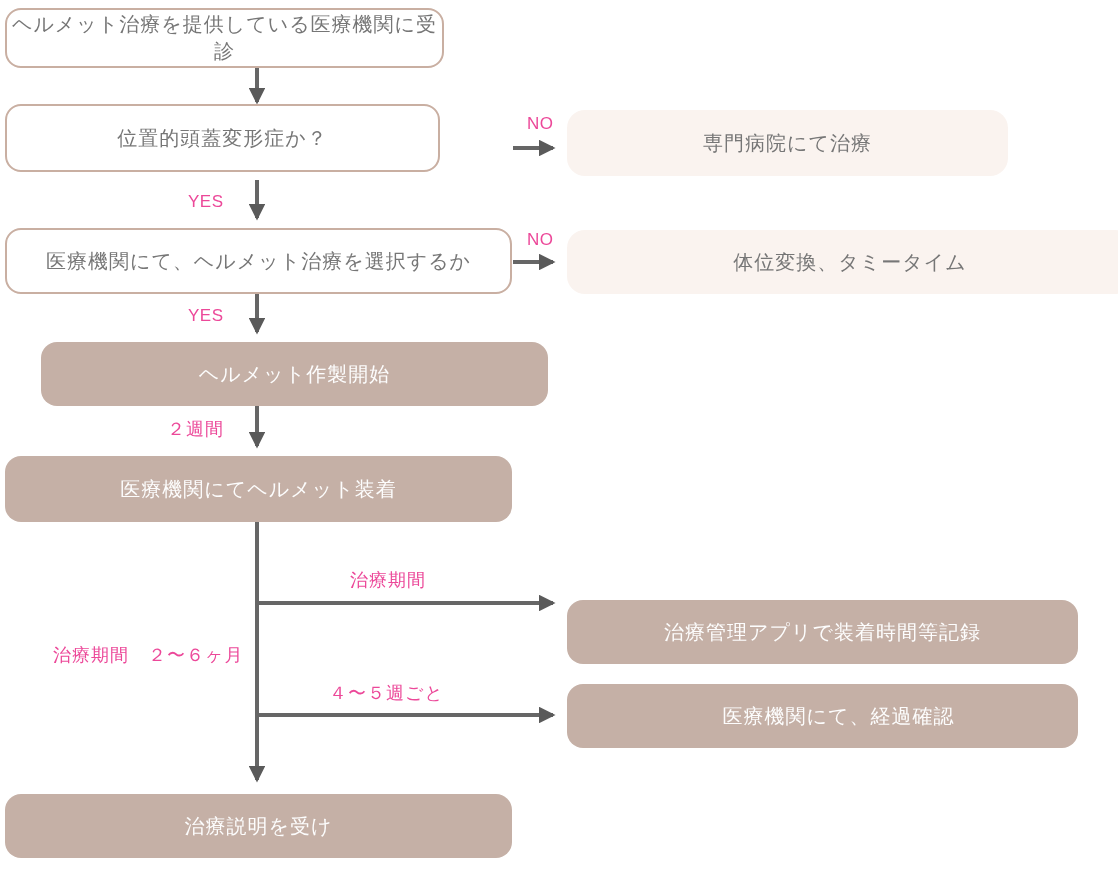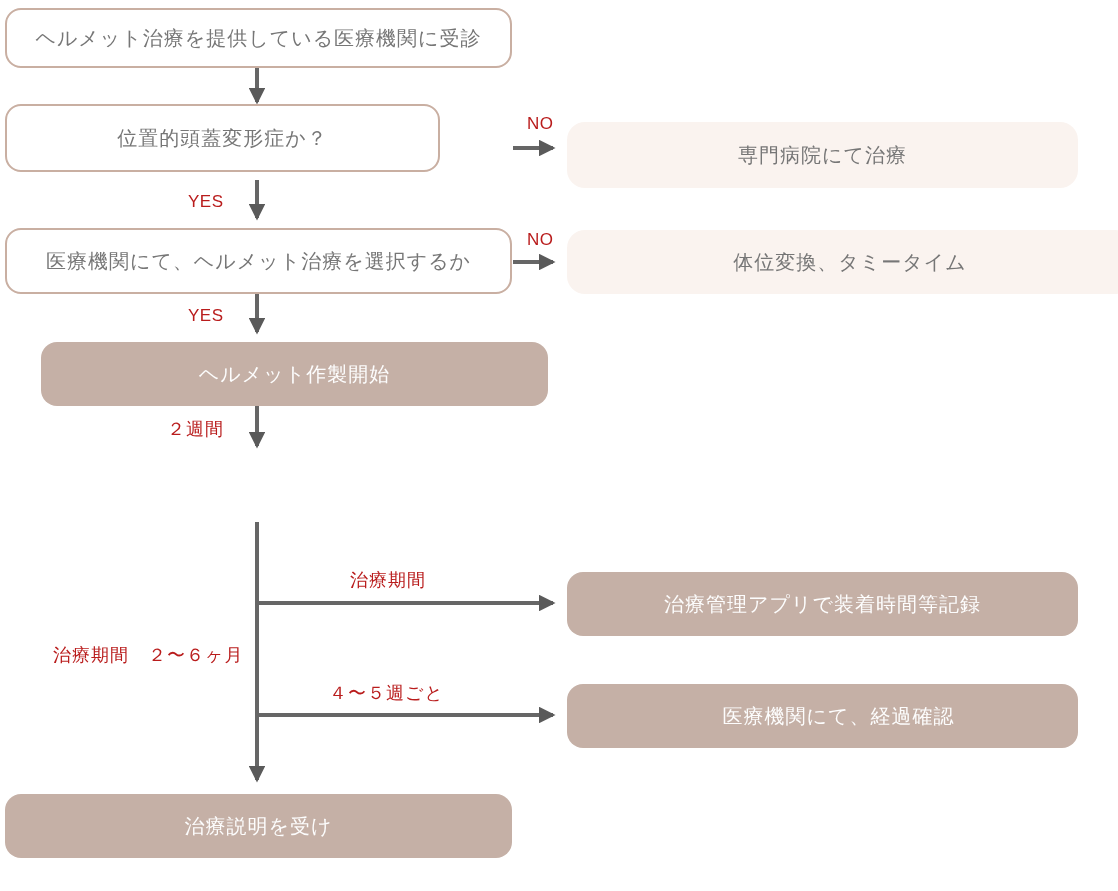--- a/index.html
+++ b/index.html
@@ -30,36 +30,36 @@
     border-radius:16px;
     color:#FDFDFD;
   }
   .node-cream{
     background:#FAF3EF;
     border-radius:18px;
     color:#767676;
   }
   .edge-label{
     position:absolute;
-    color:#b91c1c;
+    color:#ec4899;
     font-size:18px;
     letter-spacing:1px;
     white-space:nowrap;
   }
   .edge-label.latin{font-size:17px;letter-spacing:0.5px;}
 
   
-  #n-start      {left:5px;  top:8px;   width:507px; height:60px;}
+  #n-start      {left:5px;  top:8px;   width:439px; height:60px;}
   #n-decision1  {left:5px;  top:104px; width:435px; height:68px;}
-  #n-hospital   {left:567px;top:122px; width:511px; height:66px;}
+  #n-hospital   {left:567px;top:110px; width:441px; height:66px;}
   #n-decision2  {left:5px;  top:228px; width:507px; height:66px;}
   #n-reposition {left:567px;top:230px; width:566px; height:64px;}
   #n-create     {left:5px;  top:342px; width:507px; height:64px;margin-left:36px;}
   #n-wear       {left:5px;  top:456px; width:507px; height:66px;}
-  #n-app        {left:567px;top:572px; width:511px; height:64px;}
+  #n-app        {left:567px;top:600px; width:511px; height:64px;}
   #n-check      {left:567px;top:684px; width:511px; height:64px;padding-left:32px;}
   #n-end        {left:5px;  top:794px; width:507px; height:64px;}
 
   
   #l-no1    {left:527px;top:114px;}
   #l-yes1   {left:188px;top:192px;}
   #l-no2    {left:527px;top:230px;}
   #l-yes2   {left:188px;top:306px;}
   #l-2weeks {left:167px;top:417px;}
   #l-home   {left:350px;top:568px;}
@@ -95,20 +95,21 @@
   <div class="node node-outline" id="n-decision1">位置的頭蓋変形症か？</div>
 
   <div class="node node-cream" id="n-hospital">専門病院にて治療</div>
 
   <div class="node node-outline" id="n-decision2">医療機関にて、ヘルメット治療を選択するか</div>
 
   <div class="node node-cream" id="n-reposition">体位変換、タミータイム</div>
 
   <div class="node node-filled" id="n-create">ヘルメット作製開始</div>
 
+  <div class="node node-filled" id="n-wear">医療機関にてヘルメット装着</div>
 
   <div class="node node-filled" id="n-app">治療管理アプリで装着時間等記録</div>
 
   <div class="node node-filled" id="n-check">医療機関にて、経過確認</div>
 
   <div class="node node-filled" id="n-end">治療説明を受け</div>
 
   <span class="edge-label latin" id="l-no1">NO</span>
 
   <span class="edge-label latin" id="l-yes1">YES</span>

